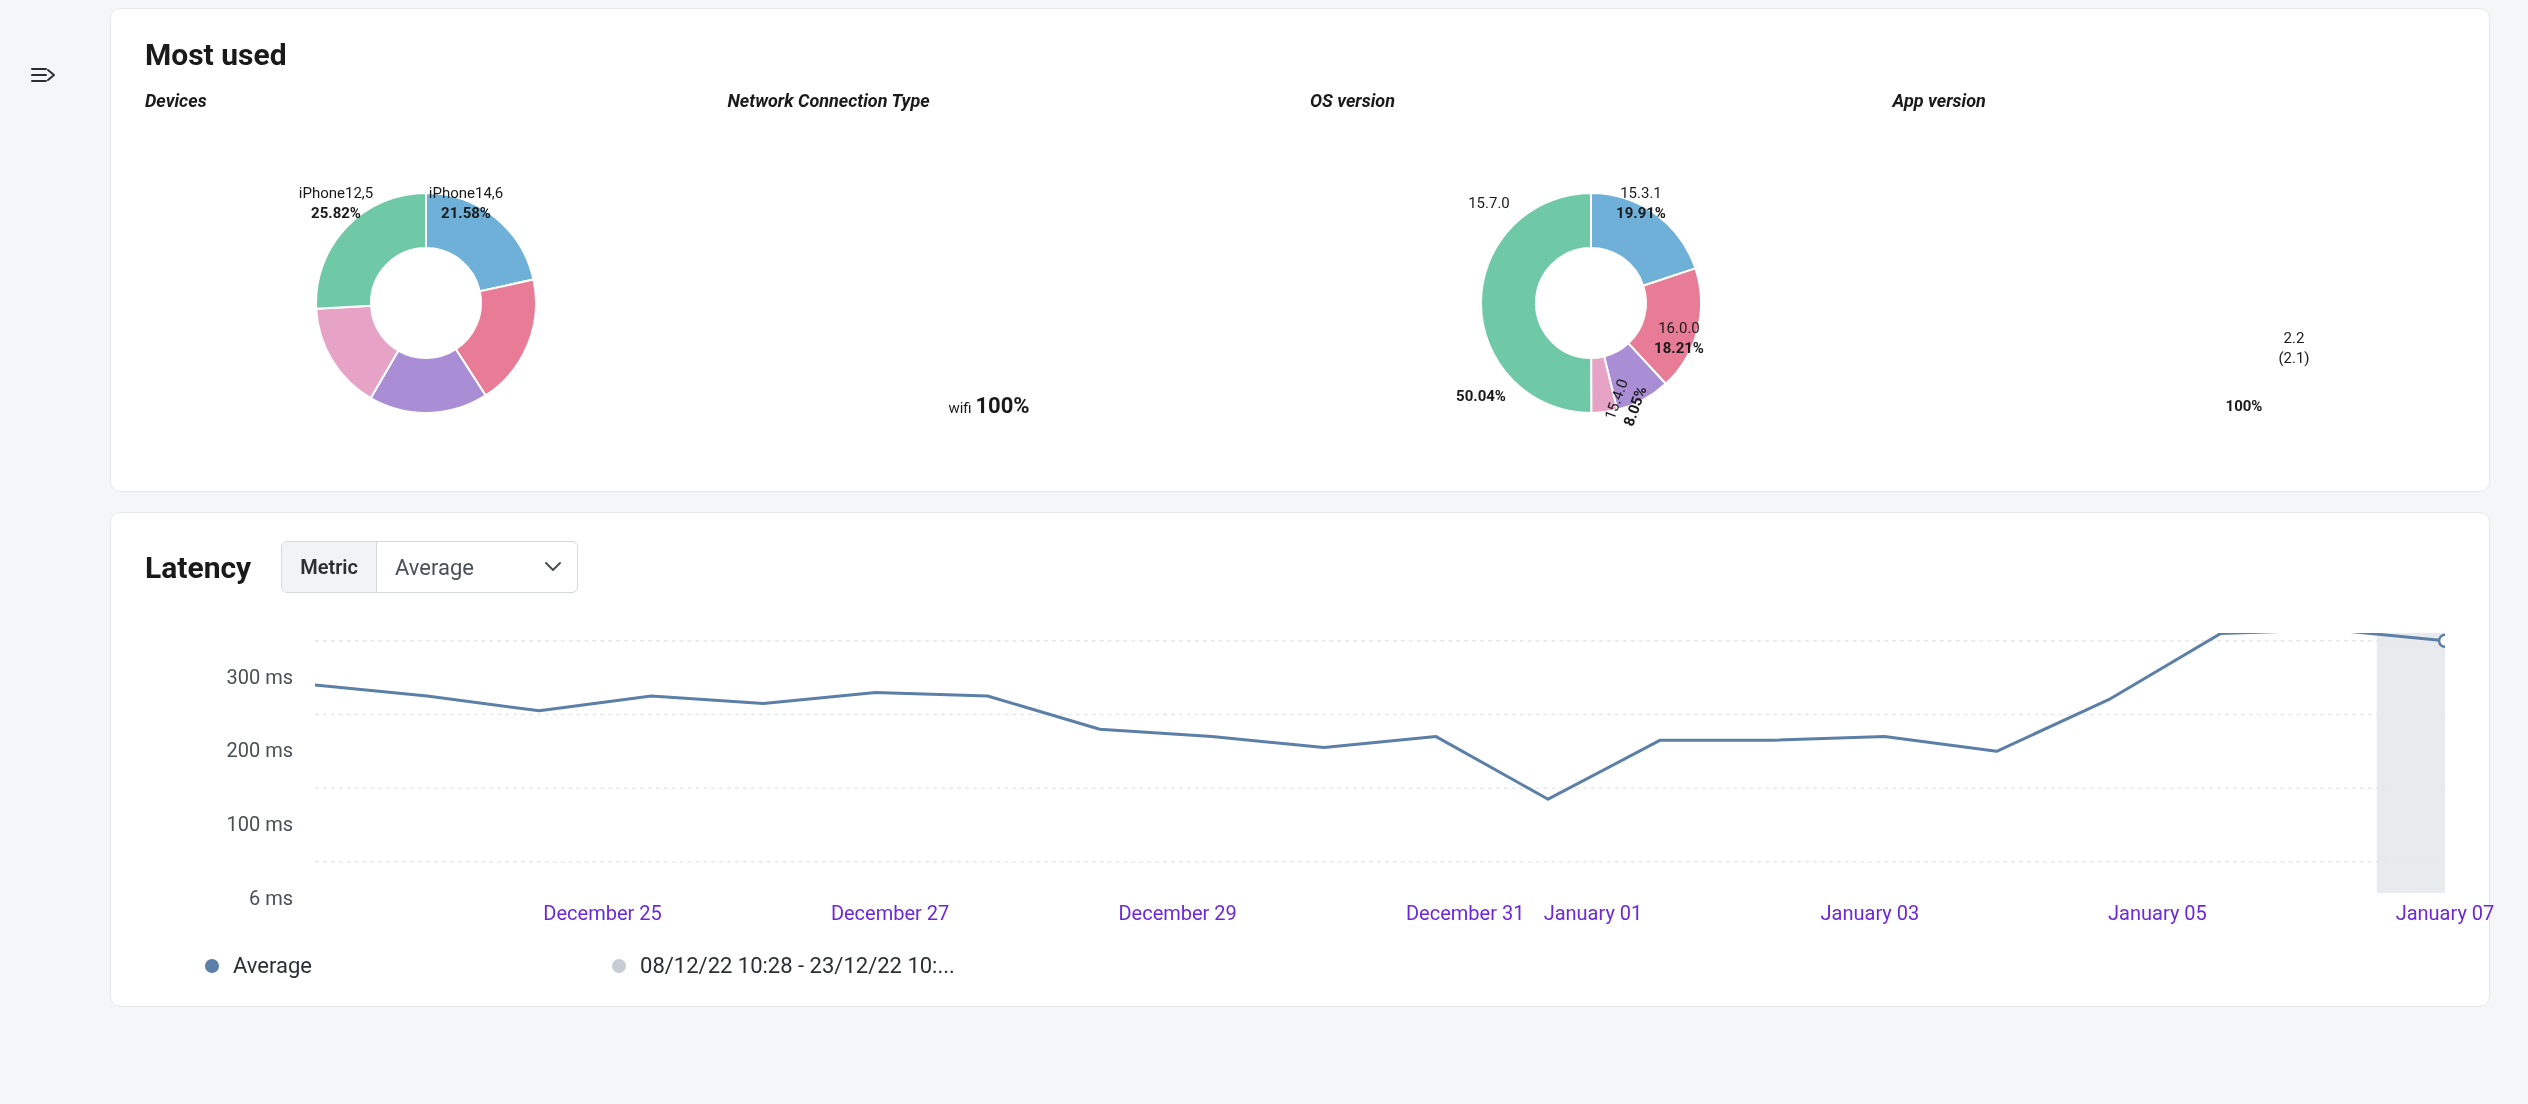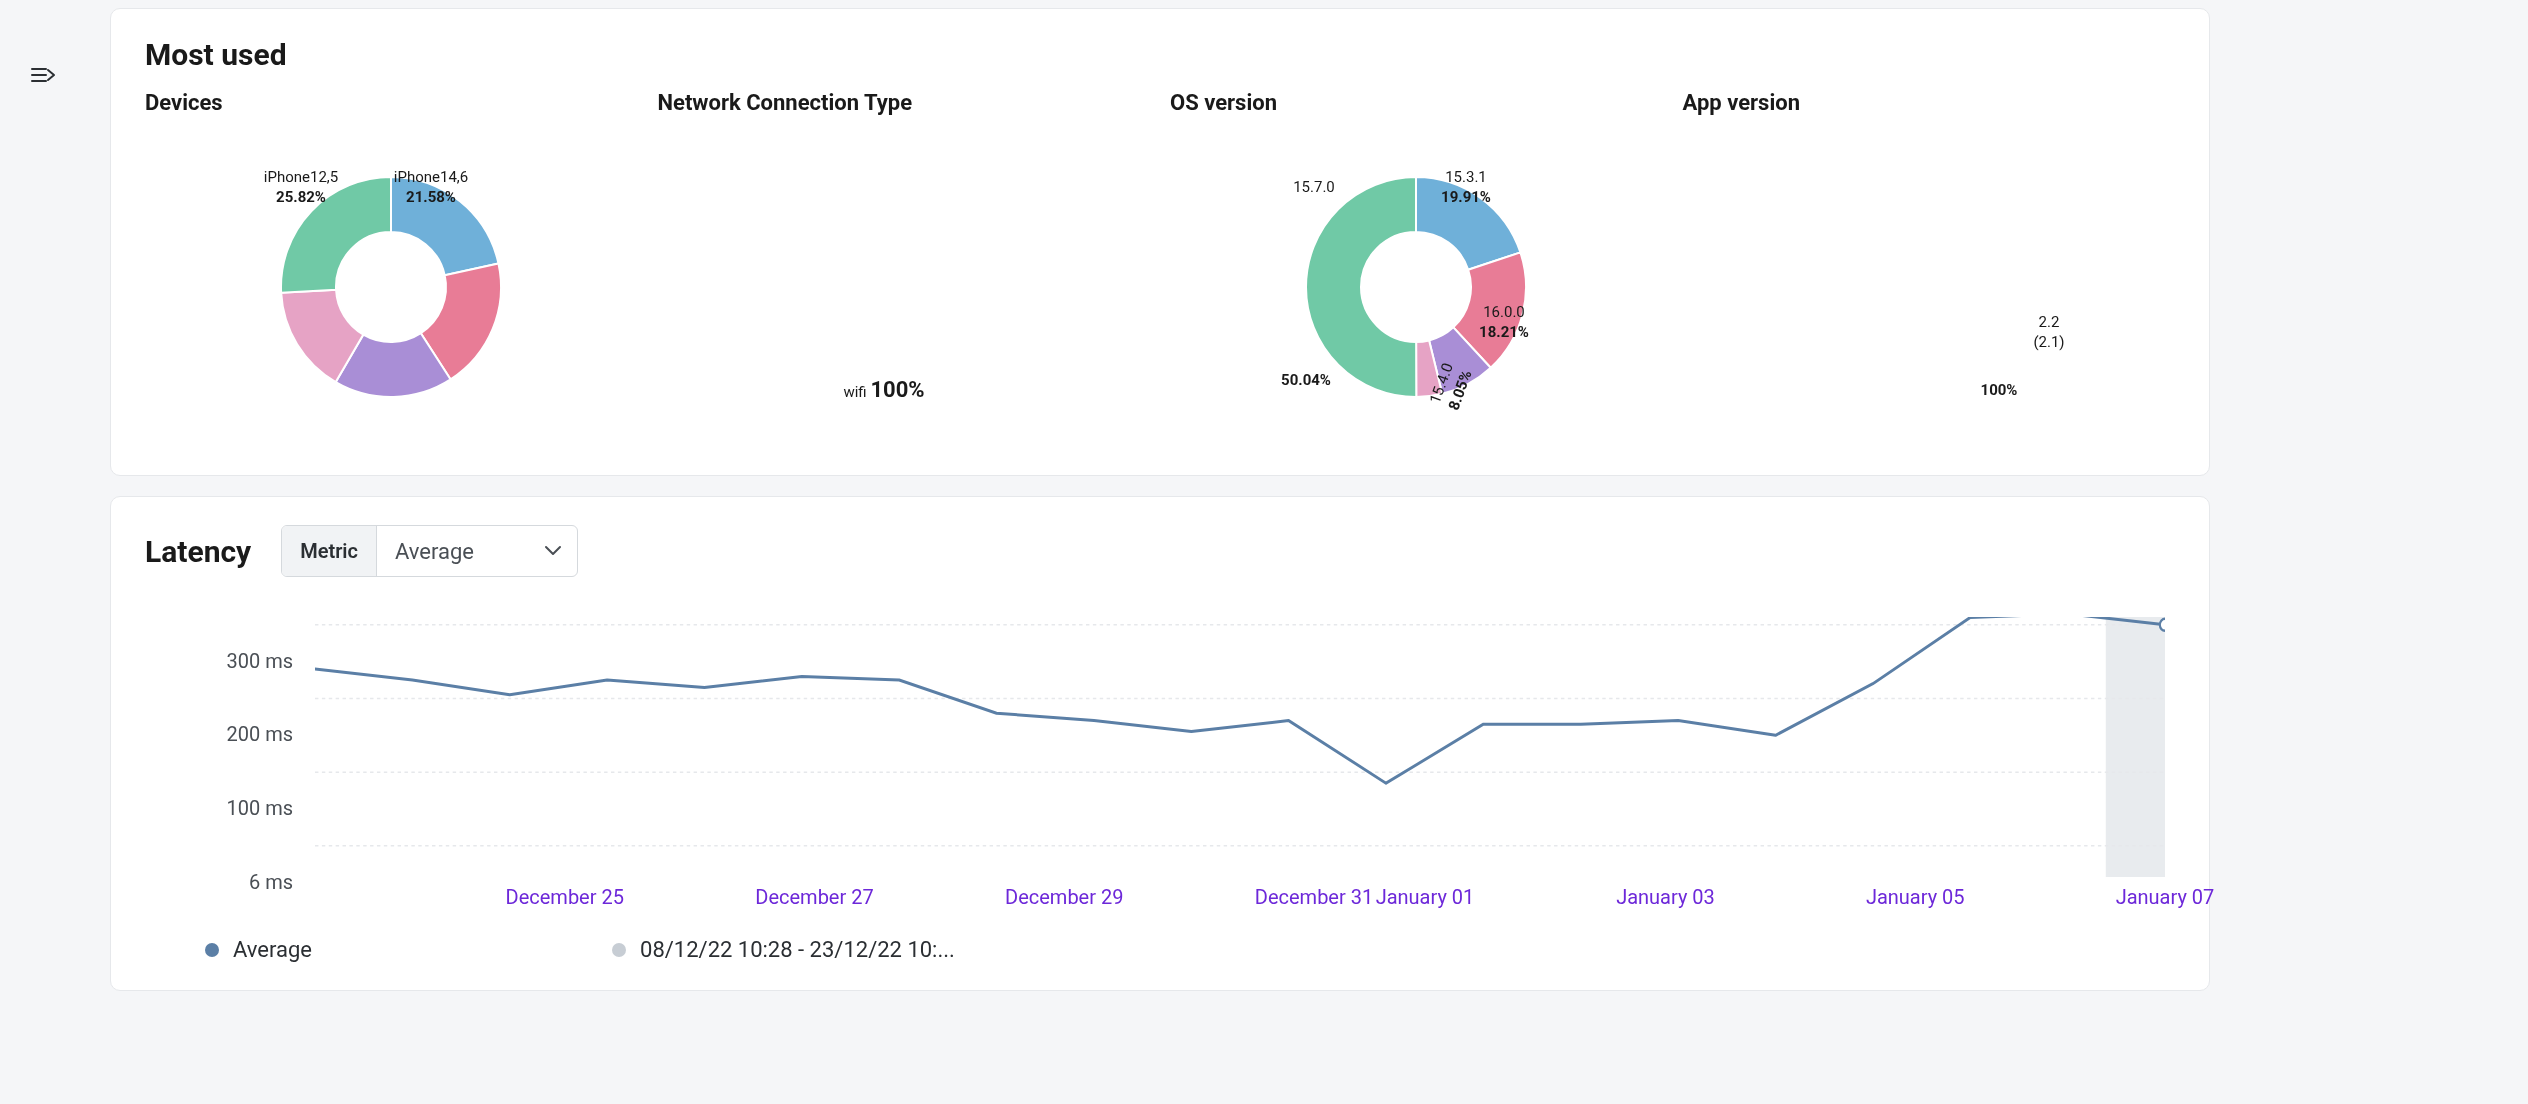--- a/index.html
+++ b/index.html
@@ -25,38 +25,39 @@
 .main {
   margin-left: 110px;
   padding-top: 8px;
 }
 .card {
   background: #fff;
   border: 1px solid #e6e8eb;
   border-radius: 10px;
   padding: 28px 34px;
   margin-bottom: 20px;
-  width: 2100px;
+  width: 2380px;
 }
 .section-title {
   font-size: 30px;
   font-weight: 700;
   margin-bottom: 18px;
 }
 .donut-row {
   display: flex;
   gap: 20px;
 }
 .donut-col {
   flex: 1;
 }
 .donut-label {
-  font-size: 22px;
+  font-size: 18px;
   font-weight: 700;
-  margin-bottom: 12px;
+  margin-bottom: 32px;
+  font-style: italic;
 }
 .donut-wrap {
   width: 320px;
   height: 320px;
   margin: 0 auto;
   position: relative;
 }
 .donut-wrap svg { width: 100%; height: 100%; }
 .donut-text { font-size: 15px; fill: #1a1a1a; }
 .donut-text-bold { font-weight: 700; }

